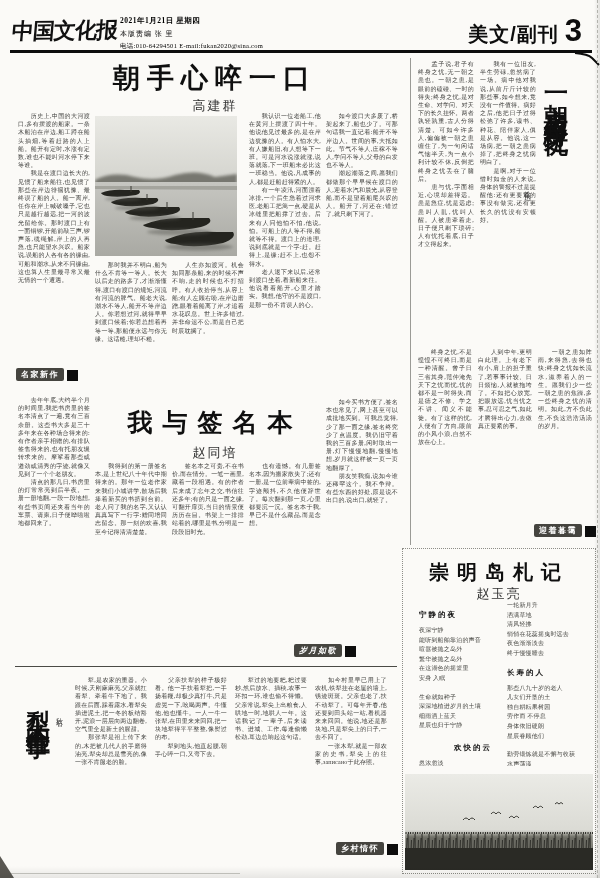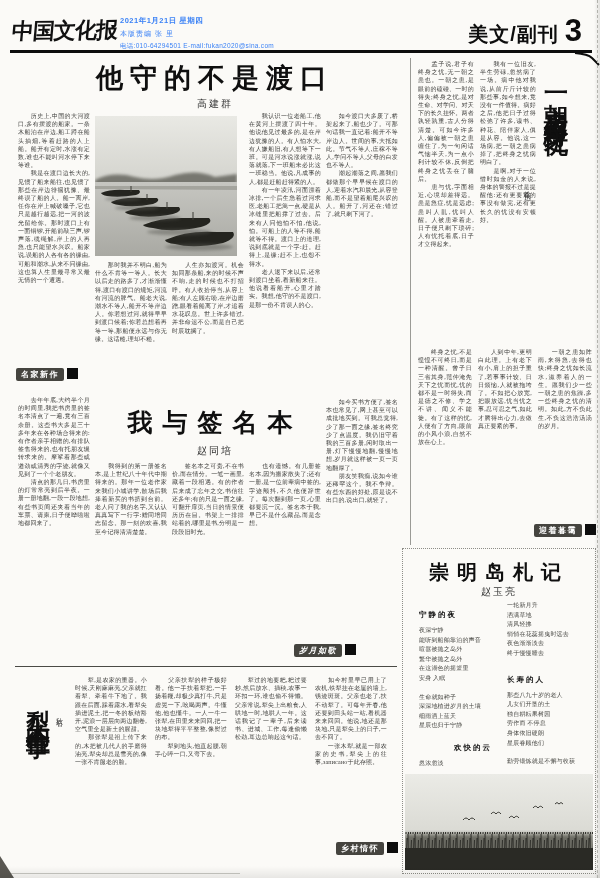--- a/index.html
+++ b/index.html
@@ -9,42 +9,42 @@
     font-family:"Liberation Serif","DejaVu Serif",serif;color:#2f2f2d;
   }
   
   .logo{
     position:absolute;left:12px;top:15px;width:100px;height:32px;
     font-family:"DejaVu Serif","Liberation Serif",serif;
     font-weight:900;font-size:22px;line-height:30px;letter-spacing:-1px;
     transform:skewX(-6deg) rotate(-1deg);color:#111;white-space:nowrap;
   }
   .mast-info{position:absolute;left:120px;top:16px;width:230px;
-    font-family:Liberation Sans, sans-serif;color:#3b82f6;}
+    font-family:Liberation Serif, serif;color:#000000;}
   .mast-info .l1{font-size:7.5px;font-weight:bold;letter-spacing:.5px;margin-bottom:3px;}
   .mast-info .l2{font-size:7px;letter-spacing:1px;margin-bottom:3px;}
   .mast-info .l3{font-size:6.5px;letter-spacing:.3px;}
   .section-head{position:absolute;right:18px;top:18px;display:flex;align-items:flex-end;gap:6px;}
   .section-name{font-family:"Liberation Sans","DejaVu Sans",sans-serif;font-weight:bold;
     font-size:20px;color:#0d0d0d;letter-spacing:1px;line-height:1;}
   .page-num{font-family:"Liberation Sans","DejaVu Sans",sans-serif;font-weight:bold;
     font-size:31px;line-height:.85;color:#0d0d0d;}
   .mast-rule{position:absolute;left:10px;top:50px;width:582px;height:3px;background:#0d0d0d;}
   .rule-hook{position:absolute;left:574px;top:52px;}
   
   .col{
     position:absolute;font-size:6px;line-height:8.2px;text-align:justify;
     color:#3c3c3a;white-space:pre-wrap;overflow:hidden;letter-spacing:.2px;
   }
   .h-sans{font-family:"Liberation Sans","DejaVu Sans",sans-serif;font-weight:bold;color:#0f0f0f;}
-  .byline{position:absolute;font-size:10px;color:#333;letter-spacing:2px;}
+  .byline{position:absolute;font-size:13px;color:#333;letter-spacing:2px;}
   .vtitle{position:absolute;writing-mode:vertical-rl;text-orientation:upright;}
   .vby{position:absolute;writing-mode:vertical-rl;text-orientation:upright;font-size:7px;color:#333;letter-spacing:3px;}
   
-  .badge-row{position:absolute;display:flex;align-items:flex-start;gap:3px;}
+  .badge-row{position:absolute;display:flex;align-items:flex-end;gap:3px;}
   .badge{background:#45443f;color:#fff;font-family:"Liberation Sans","DejaVu Sans",sans-serif;
     font-weight:bold;font-size:8px;line-height:1;padding:2.5px 5px;border-radius:2px;letter-spacing:1.5px;white-space:nowrap;}
   .badge-sq{width:11px;height:11px;background:#0d0d0d;}
   
   .vrule{position:absolute;width:1px;background:#9a9a95;}
   .hrule{position:absolute;height:1px;background:#4a4a46;}
   .poem-box{position:absolute;left:402px;top:548px;width:192px;height:324px;
     border:1px dotted #8d8d87;background:#fbfaf7;}
   
   .poem-title{position:absolute;left:0;right:0;text-align:center;font-size:20px;letter-spacing:8px;}
@@ -77,21 +77,21 @@
   </div>
   <div class="section-head">
     <span class="section-name">美文/副刊</span>
     <span class="page-num">3</span>
   </div>
   <div class="mast-rule"></div>
   <svg class="rule-hook" width="26" height="14" viewBox="0 0 26 14">
     <path d="M1,1 Q14,2 18,6 Q22,10 25,13" stroke="#0d0d0d" stroke-width="2" fill="none"></path>
   </svg>
 
-  <div class="h-sans" style="position:absolute;left:20px;top:60px;width:390px;text-align:center;font-size:27px;letter-spacing:7px;">他守的不是渡口</div>
+  <div class="h-sans" style="position:absolute;left:20px;top:60px;width:390px;text-align:center;font-size:27px;letter-spacing:7px;">朝手心啐一口</div>
   <div class="byline" style="left:20px;top:97px;width:390px;text-align:center;">高建群</div>
 
   <div class="photo" style="left:95px;top:116px;width:142px;height:140px;">
     <svg width="142" height="140" viewBox="0 0 142 140">
       <defs>
         <linearGradient id="sky" x1="0" y1="0" x2="0" y2="1">
           <stop offset="0" stop-color="#e9e9e4"></stop>
             <stop offset="1" stop-color="#d3d3cd"></stop>
         </linearGradient>
         <linearGradient id="water" x1="0" y1="0" x2="0" y2="1">
@@ -206,21 +206,21 @@
 也不隐藏相聚时欣慰</div>
     </div>
 
     <div class="poem-col" style="left:104px;width:86px;height:165px;">
       <div class="poem-lines">一轮新月升
 洒满草地
 清风轻拂
 悄悄在花蕊摇曳时远去
 夜色渐渐淡去
 终于慢慢睡去</div>
-      <div class="poem-head" style="margin-top:16px;">长寿的人</div>
+      <div class="poem-head" style="margin-top:9px;">长寿的人</div>
       <div class="poem-lines">那些八九十岁的老人
 儿女们开垦的土
 独自耕耘果树园
 劳作而 不停息
 身体依旧硬朗
 星辰眷顾他们</div>
       <div class="poem-lines" style="margin-top:9px;">勤劳锻炼就是不懈与收获
 水声荡漾
 激起一缕缕对美好生活的向往
 注视着朝霞

